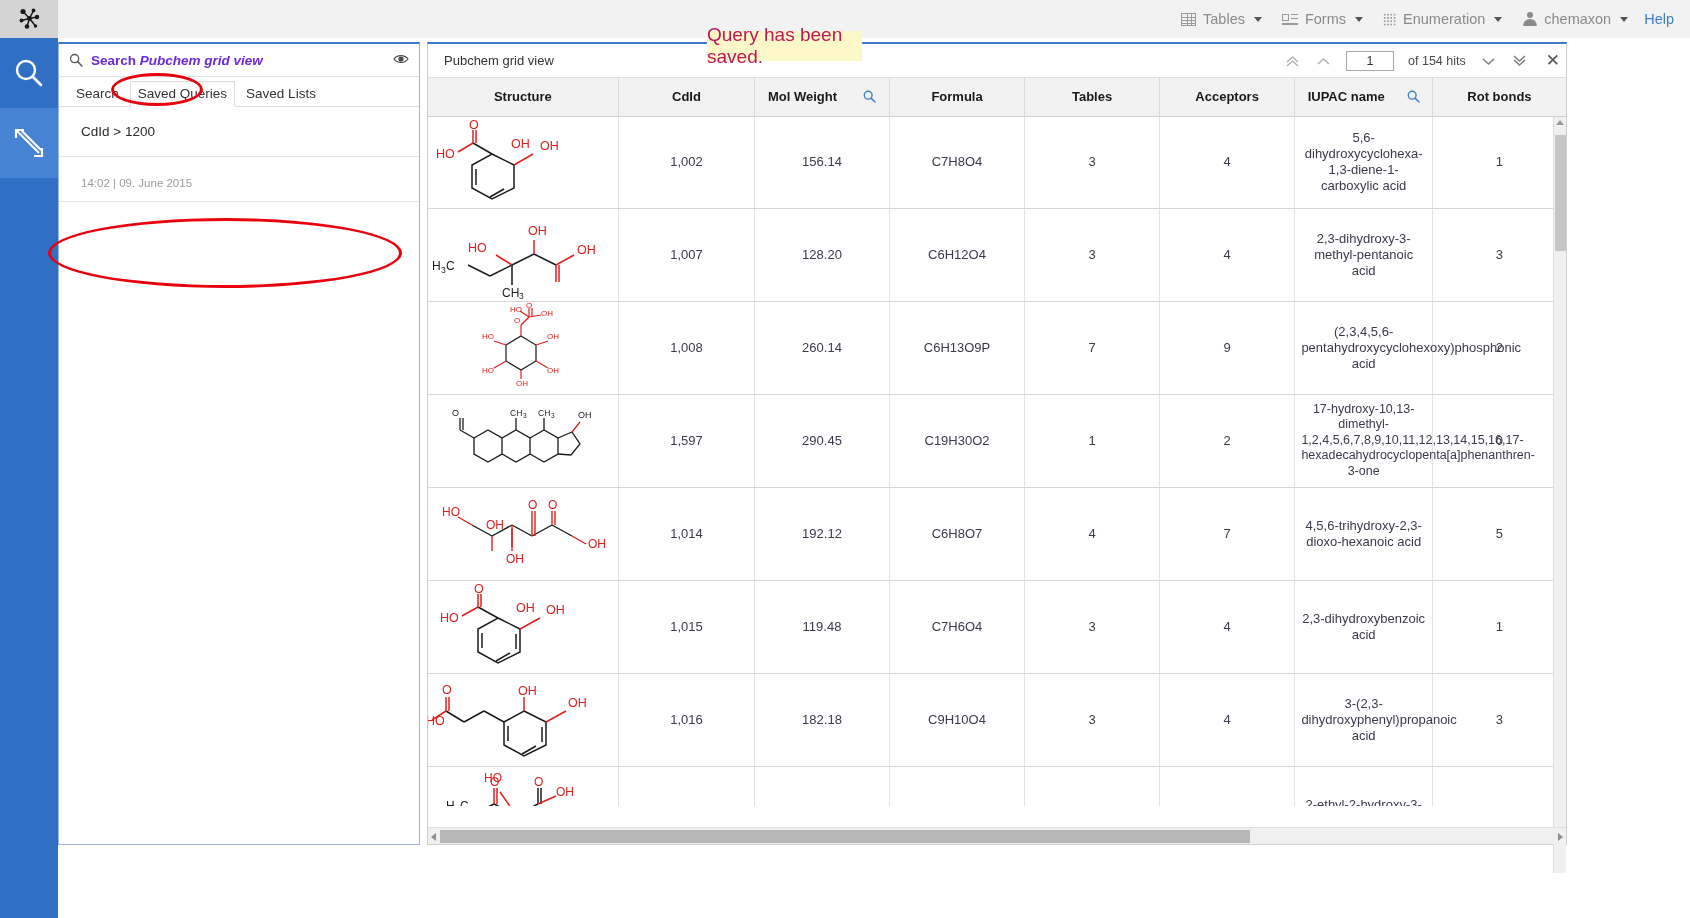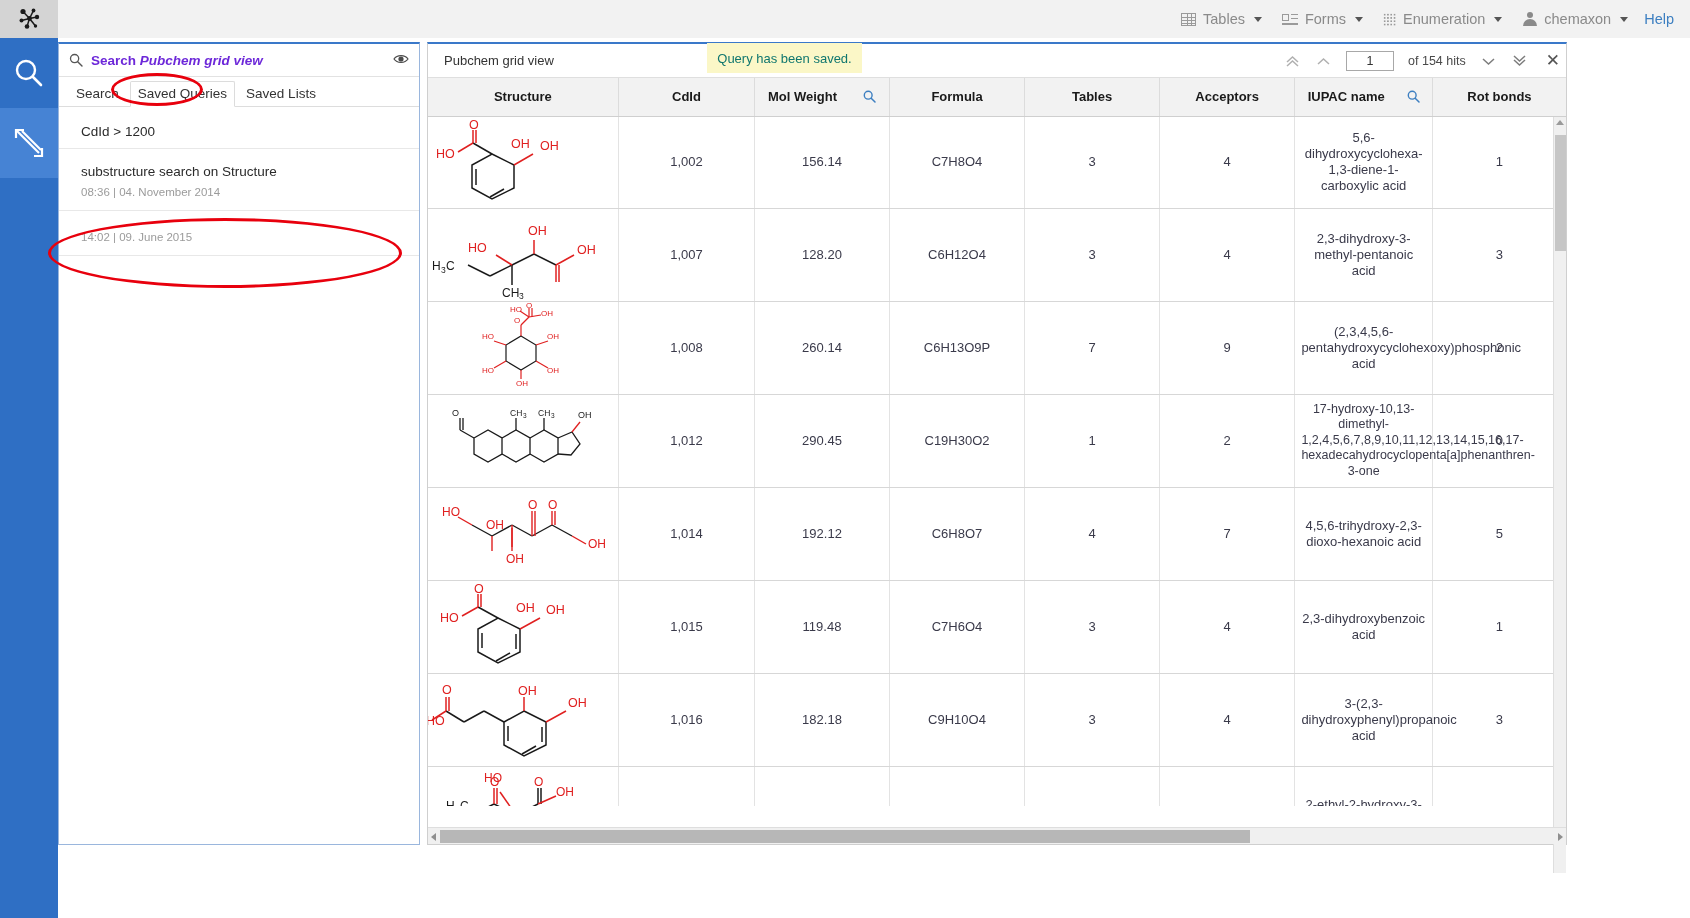--- a/index.html
+++ b/index.html
@@ -136,22 +136,22 @@
     position: absolute; left: 0; bottom: 0; width: 1138px; height: 17px;
     background: #f0f0f0; border-top: 1px solid #dedede;
   }
   .hthumb { position: absolute; left: 12px; top: 2px; width: 810px; height: 13px; background: #b7b7b7; }
   .harrow-l { position:absolute; left:3px; top:5px; width:0;height:0;border-top:4px solid transparent;border-bottom:4px solid transparent;border-right:5px solid #8f8f8f;}
   .harrow-r { position:absolute; right:3px; top:5px; width:0;height:0;border-top:4px solid transparent;border-bottom:4px solid transparent;border-left:5px solid #8f8f8f;}
 
   
   .toast {
     position: absolute; left: 707px; top: 31px; width: 155px; height: 30px;
-    background: #fbf7c7; color: #0f766e; font-size: 13px;
-    display: flex; align-items: center; justify-content: center; z-index: 40; margin-top: 12px;
+    background: #fbf7c7; color: #be185d; font-size: 19px;
+    display: flex; align-items: center; justify-content: center; z-index: 40;
   }
 
   
   .ellipse { position: absolute; border: 3.5px solid #e8000d; border-radius: 50%; pointer-events: none; z-index: 30; }
   #ell-tab { left: 111px; top: 73px; width: 92px; height: 33px; }
   #ell-query { left: 48px; top: 218px; width: 354px; height: 70px; }
 
   svg { display: block; }
 </style>
 </head>
@@ -252,26 +252,22 @@
       </span>
     </div>
 
     <div class="tabs">
       <div class="tab">Search</div>
       <div class="tab active">Saved Queries</div>
       <div class="tab">Saved Lists</div>
     </div>
 
     <div class="q-list">
-      <div class="q-item" style="padding-top:16px;padding-bottom:8px;">
+      <div class="q-item" style="padding-top:16px;padding-bottom:16px;">
         <div class="q-text">CdId &gt; 1200</div>
-      </div>
-      <div class="q-item">
-        <div class="q-text">substructure search on Structure</div>
-        <div class="q-date">08:36 | 04. November 2014</div>
       </div>
       <div class="q-item">
         <div class="q-date">14:02 | 09. June 2015</div>
       </div>
     </div>
   </div>
 
   <div class="ellipse" id="ell-tab"></div>
   <div class="ellipse" id="ell-query"></div>
 
@@ -476,21 +472,21 @@
                   <line x1="144" y1="36" x2="152" y2="26"></line>
                 </g>
                 <text x="82" y="20" fill="#1a1a1a" font-size="8.5" font-family="Liberation Sans, sans-serif">CH</text>
                 <text x="95" y="22" fill="#1a1a1a" font-size="6.5" font-family="Liberation Sans, sans-serif">3</text>
                 <text x="110" y="20" fill="#1a1a1a" font-size="8.5" font-family="Liberation Sans, sans-serif">CH</text>
                 <text x="123" y="22" fill="#1a1a1a" font-size="6.5" font-family="Liberation Sans, sans-serif">3</text>
                 <text x="24" y="20" fill="#1a1a1a" font-size="9" font-family="Liberation Sans, sans-serif">O</text>
                 <text x="150" y="22" fill="#1a1a1a" font-size="9" font-family="Liberation Sans, sans-serif">OH</text>
               </svg>
             </td>
-            <td>1,012</td>
+            <td>1,597</td>
             <td>290.45</td>
             <td>C19H30O2</td>
             <td>1</td>
             <td>2</td>
             <td style="font-size:12.5px;line-height:15.5px">17-hydroxy-10,13-dimethyl-1,2,4,5,6,7,8,9,10,11,12,13,14,15,16,17-hexadecahydrocyclopenta[a]phenanthren-3-one</td>
             <td style="border-right:none">0</td>
           </tr>
 
           <tr style="height:93px">
             <td class="struct">

